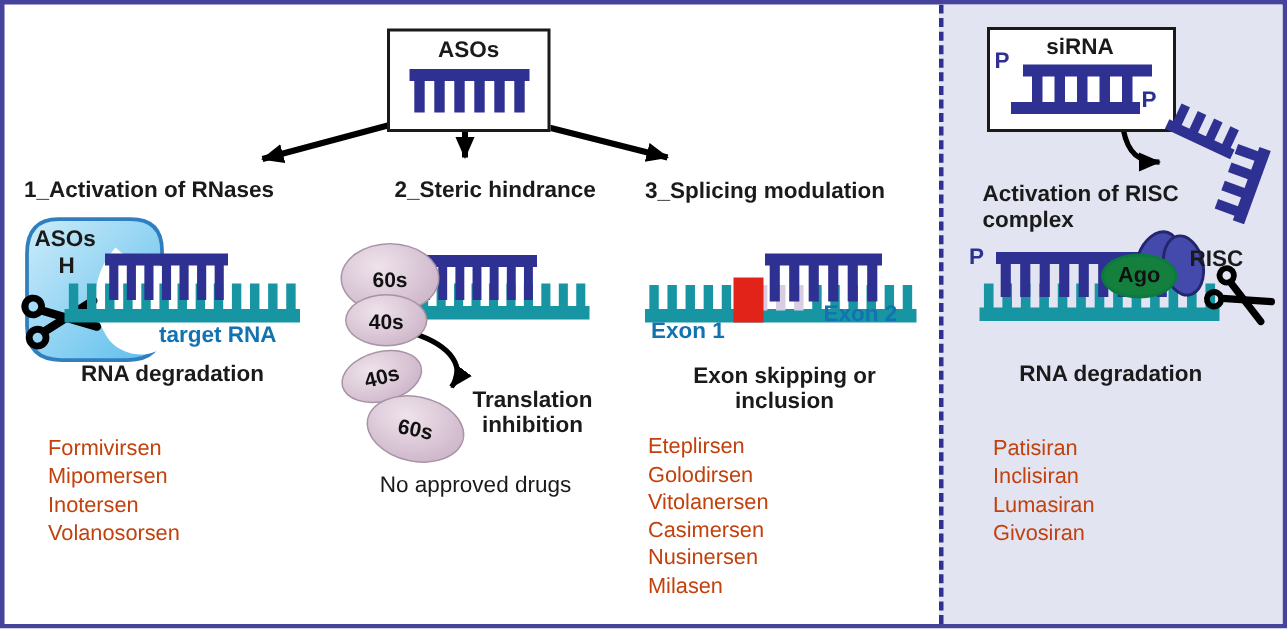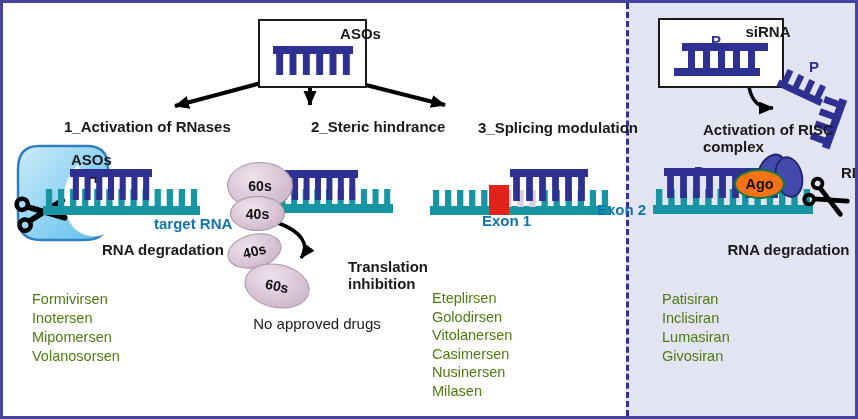--- a/index.html
+++ b/index.html
@@ -1,35 +1,35 @@
 <!DOCTYPE html>
 <html><head>
 <meta charset="utf-8">
 <style>
   html,body{margin:0;padding:0;background:#fff;}
   .figure{position:relative;width:858px;height:419px;box-sizing:border-box;
           border:3px solid #45439b;background:#fff;overflow:hidden;
           font-family:"Liberation Sans",sans-serif;}
   .abs{position:absolute;}
-  .h15{font:700 15px/1.15 "Liberation Sans",sans-serif;color:#1a1a1a;white-space:nowrap;padding-left:48px;}
+  .h15{font:700 15px/1.15 "Liberation Sans",sans-serif;color:#1a1a1a;white-space:nowrap;}
   .t15{font:400 15px/1.2 "Liberation Sans",sans-serif;color:#1a1a1a;white-space:nowrap;}
   .blue{color:#1273b0;}
   .indigo{color:#2e3192;}
   .center{text-align:center;}
-  .list{position:absolute;font:400 14.5px/19px "Liberation Sans",sans-serif;color:#4d7c0f;}
+  .list{position:absolute;font:400 14.5px/19px "Liberation Sans",sans-serif;color:#c2410c;}
   .list.tight{line-height:18.5px;}
   .panel{position:absolute;left:623px;top:0;width:229px;height:413px;
          background:#e2e4f2;border-left:3px dashed #2e3192;}
   .box{position:absolute;background:#fff;border:2px solid #1a1a1a;}
   .ell{position:absolute;border-radius:50%;display:flex;align-items:center;justify-content:center;
        font:700 14px "Liberation Sans",sans-serif;color:#111;
        background:radial-gradient(ellipse at 38% 32%, #efe3eb 0%, #d8c4d4 55%, #c3aabf 100%);
        border:1.5px solid #a893a6;}
   .risc-blob{position:absolute;border-radius:50%;background:#4449ac;border:2px solid #23266e;}
-  .ago{position:absolute;border-radius:50%;background:#f97316;border:2.5px solid #0b7a3e;
+  .ago{position:absolute;border-radius:50%;background:#15803d;border:2.5px solid #0b7a3e;
        display:flex;align-items:center;justify-content:center;
        font:700 14.5px "Liberation Sans",sans-serif;color:#111;}
   .overlay{position:absolute;left:0;top:0;pointer-events:none;}
   svg.comb{position:absolute;display:block;overflow:visible;}
   .rot{transform-origin:center center;}
   .redblock{position:absolute;background:#e2231a;}
 </style>
 </head>
 <body>
 
@@ -112,22 +112,22 @@
       <rect x="49.668571428571425" width="6.091428571428572" y="7" height="24" fill="#2e3192"></rect>
       <rect x="61.38285714285714" width="6.091428571428572" y="7" height="24" fill="#2e3192"></rect>
       <rect x="73.09714285714284" width="6.091428571428572" y="7" height="24" fill="#2e3192"></rect>
     </svg>
 
   <div class="h15 abs blue" style="left:103px;top:212px;">target RNA</div>
   <div class="h15 abs center" style="left:32px;top:238px;width:160px;">RNA degradation</div>
 
   <div class="list" style="left:29px;top:287px;">
     <div>Formivirsen</div>
+    <div>Mipomersen</div>
     <div>Inotersen</div>
-    <div>Mipomersen</div>
     <div>Volanosorsen</div>
   </div>
 
   <div class="h15 abs" style="left:228px;top:115px;margin-left:32px;">2_Steric hindrance</div>
 
   <svg class="comb" style="left:262px;top:184px;" width="128" height="26">
       <rect x="0" width="128" height="9" y="17" fill="#1795a3"></rect>
       <rect x="2.7927272727272725" width="6.050909090909092" y="2" height="16" fill="#1795a3"></rect>
       <rect x="14.42909090909091" width="6.050909090909092" y="2" height="16" fill="#1795a3"></rect>
       <rect x="26.065454545454546" width="6.050909090909092" y="2" height="16" fill="#1795a3"></rect>
@@ -197,20 +197,24 @@
       <rect x="16.12" width="6.76" y="7" height="25" fill="#2e3192"></rect>
       <rect x="29.12" width="6.76" y="7" height="25" fill="#2e3192"></rect>
       <rect x="42.12" width="6.76" y="7" height="25" fill="#2e3192"></rect>
       <rect x="55.12" width="6.76" y="7" height="25" fill="#2e3192"></rect>
       <rect x="68.12" width="6.76" y="7" height="25" fill="#2e3192"></rect>
     </svg>
 
   <div class="h15 abs blue" style="left:431px;top:209px;">Exon 1</div>
   <div class="h15 abs blue" style="left:546px;top:198px;">Exon 2</div>
 
+  <div class="abs center" style="left:440px;top:239px;width:160px;">
+    <div class="h15">Exon skipping or</div>
+    <div class="h15">inclusion</div>
+  </div>
 
   <div class="list tight" style="left:429px;top:286px;">
     <div>Eteplirsen</div>
     <div>Golodirsen</div>
     <div>Vitolanersen</div>
     <div>Casimersen</div>
     <div>Nusinersen</div>
     <div>Milasen</div>
   </div>
 

